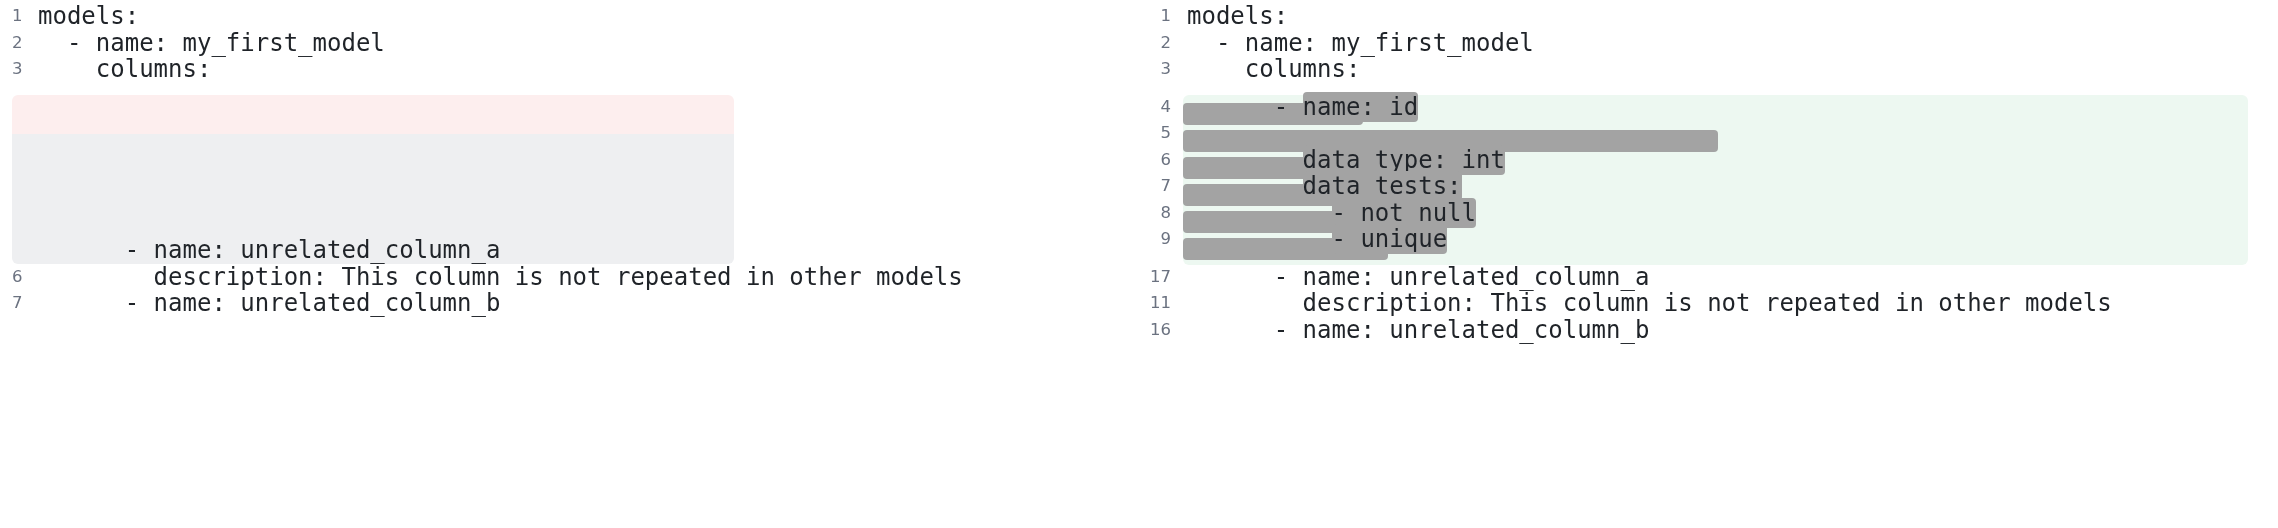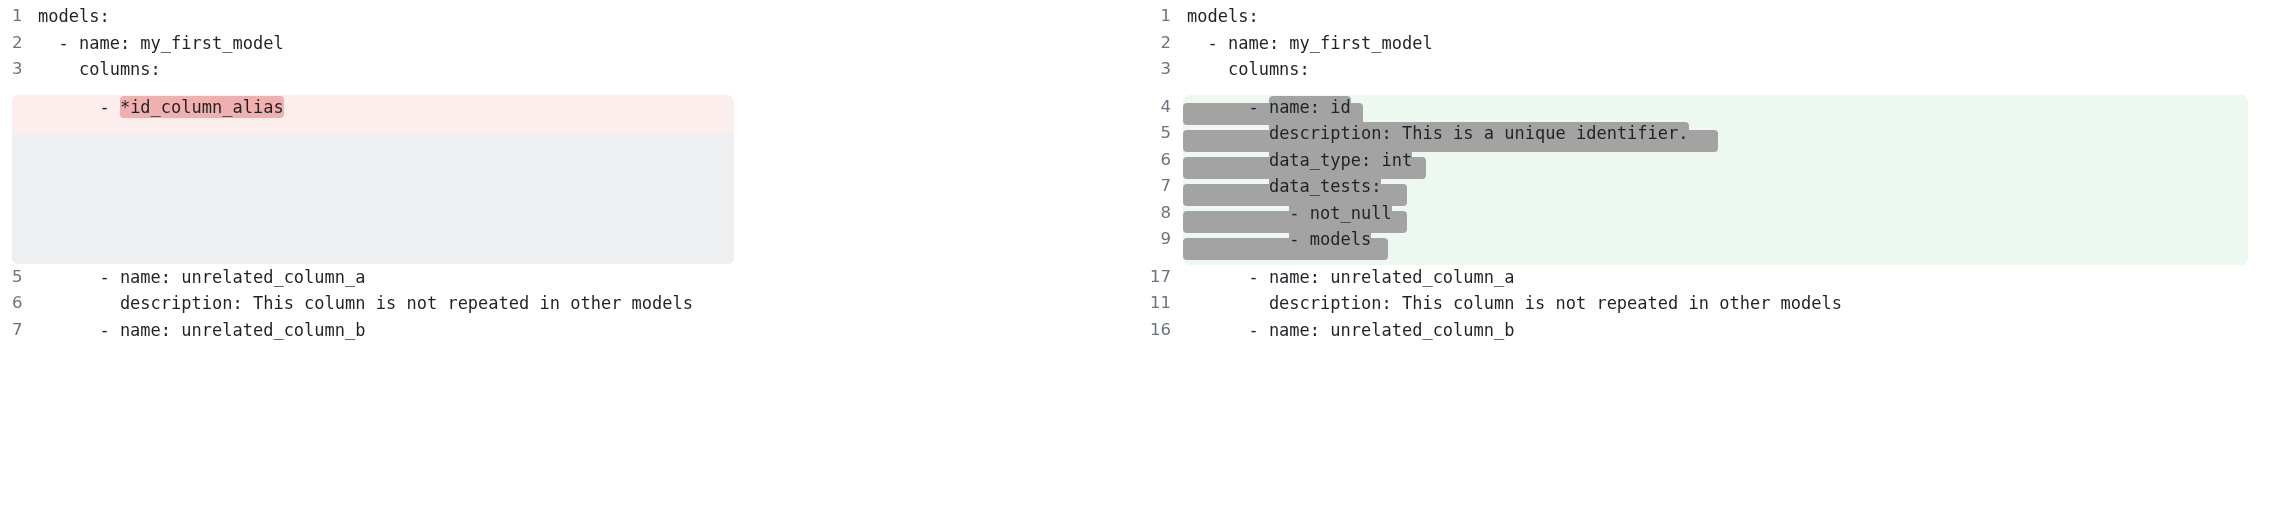--- a/index.html
+++ b/index.html
@@ -51,21 +51,21 @@
     font-size: 16.5px;
     line-height: 26.5px;
     user-select: none;
     flex: 0 0 auto;
   }
   .pane-left .ln { width: 10px; min-width: 10px; padding-left: 12px; }
   .pane-right .ln { width: 24px; min-width: 24px; padding-left: 8px; }
 
   .code {
     font-family: "DejaVu Sans Mono", "Liberation Mono", monospace;
-    font-size: 17px;
+    font-size: 24px;
     line-height: 26.5px;
     color: #1f2328;
     white-space: pre;
     flex: 1 1 auto;
     position: relative;
     z-index: 2;
   }
   .hl-text {
     border-radius: 4px;
     padding: 1px 0px;
@@ -124,24 +124,20 @@
         <span class="code">  - name: my_first_model</span>
       </div>
 
       <div class="line">
         <span class="ln">3</span>
         <span class="code">    columns:</span>
       </div>
 
       <div class="gap"></div>
 
-      <div class="line">
-        <span class="ln">4</span>
-        <span class="code"><span>      - </span><span class="hl-text hl-red">*id_column_alias</span></span>
-      </div>
 
       <div class="spacer"></div>
       <div class="spacer"></div>
       <div class="spacer"></div>
       <div class="spacer"></div>
       <div class="spacer"></div>
 
       <div class="gap"></div>
 
       <div class="line">
@@ -192,41 +188,41 @@
 
       <div class="gap"></div>
 
       <div class="line">
         <span class="ln">4</span>
         <span class="code"><span>      - </span><span class="hl-text hl-green">name: id</span></span>
       </div>
 
       <div class="line">
         <span class="ln">5</span>
-        <span class="code"><span>        </span><span class="hl-text hl-green">description: This is a unique identifier.</span></span>
+        <span class="code"><span>        </span></span>
       </div>
 
       <div class="line">
         <span class="ln">6</span>
         <span class="code"><span>        </span><span class="hl-text hl-green">data_type: int</span></span>
       </div>
 
       <div class="line">
         <span class="ln">7</span>
         <span class="code"><span>        </span><span class="hl-text hl-green">data_tests:</span></span>
       </div>
 
       <div class="line">
         <span class="ln">8</span>
         <span class="code"><span>          </span><span class="hl-text hl-green">- not_null</span></span>
       </div>
 
       <div class="line">
         <span class="ln">9</span>
-        <span class="code"><span>          </span><span class="hl-text hl-green">- models</span></span>
+        <span class="code"><span>          </span><span class="hl-text hl-green">- unique</span></span>
       </div>
 
       <div class="gap"></div>
 
       <div class="line">
         <span class="ln">17</span>
         <span class="code">      - name: unrelated_column_a</span>
       </div>
 
       <div class="line">

